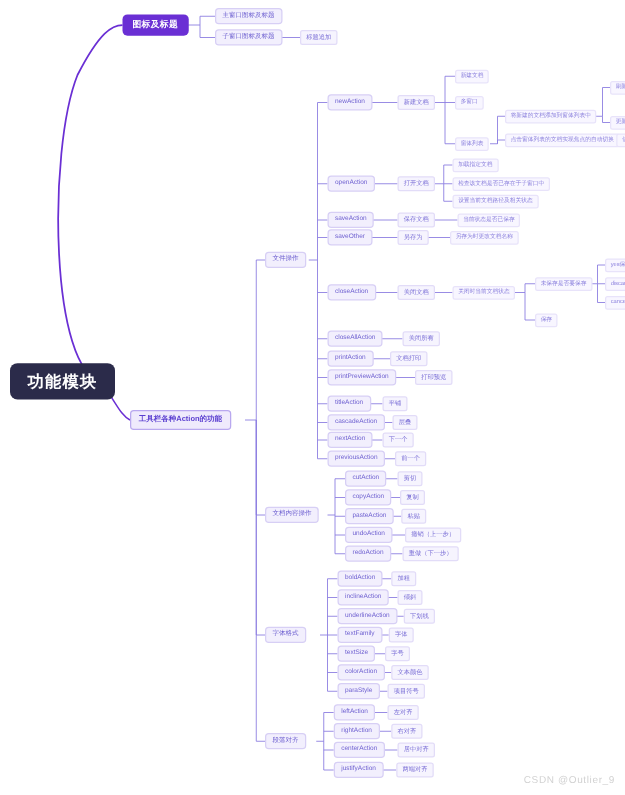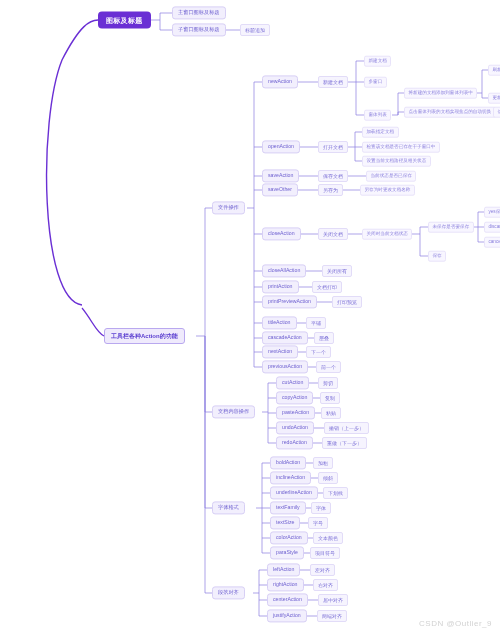--- a/index.html
+++ b/index.html
@@ -208,20 +208,21 @@
       <path d="M 259 585 L 267 585"></path>
       <path d="M 259 600 L 267 600"></path>
       <path d="M 259 616 L 267 616"></path>
       <path d="M 294 570 L 310 570"></path>
       <path d="M 297 585 L 313 585"></path>
       <path d="M 302 600 L 318 600"></path>
       <path d="M 301 616 L 317 616"></path>
     </g>
   </svg>
 
+  <div class="node n-root" style="left:8px; top:305px;">功能模块</div>
 
   <div class="node n-l2" style="left:98px; top:20px;">图标及标题</div>
   <div class="node n-l2b" style="left:104px; top:336px;">工具栏各种Action的功能</div>
 
   <div class="node n-l3" style="left:172px; top:13px;">主窗口图标及标题</div>
   <div class="node n-l3" style="left:172px; top:30px;">子窗口图标及标题</div>
   <div class="node n-l4" style="left:240px; top:30px;">标题追加</div>
 
   <div class="node n-l3" style="left:212px; top:208px;">文件操作</div>
   <div class="node n-l3" style="left:212px; top:412px;">文档内容操作</div>

